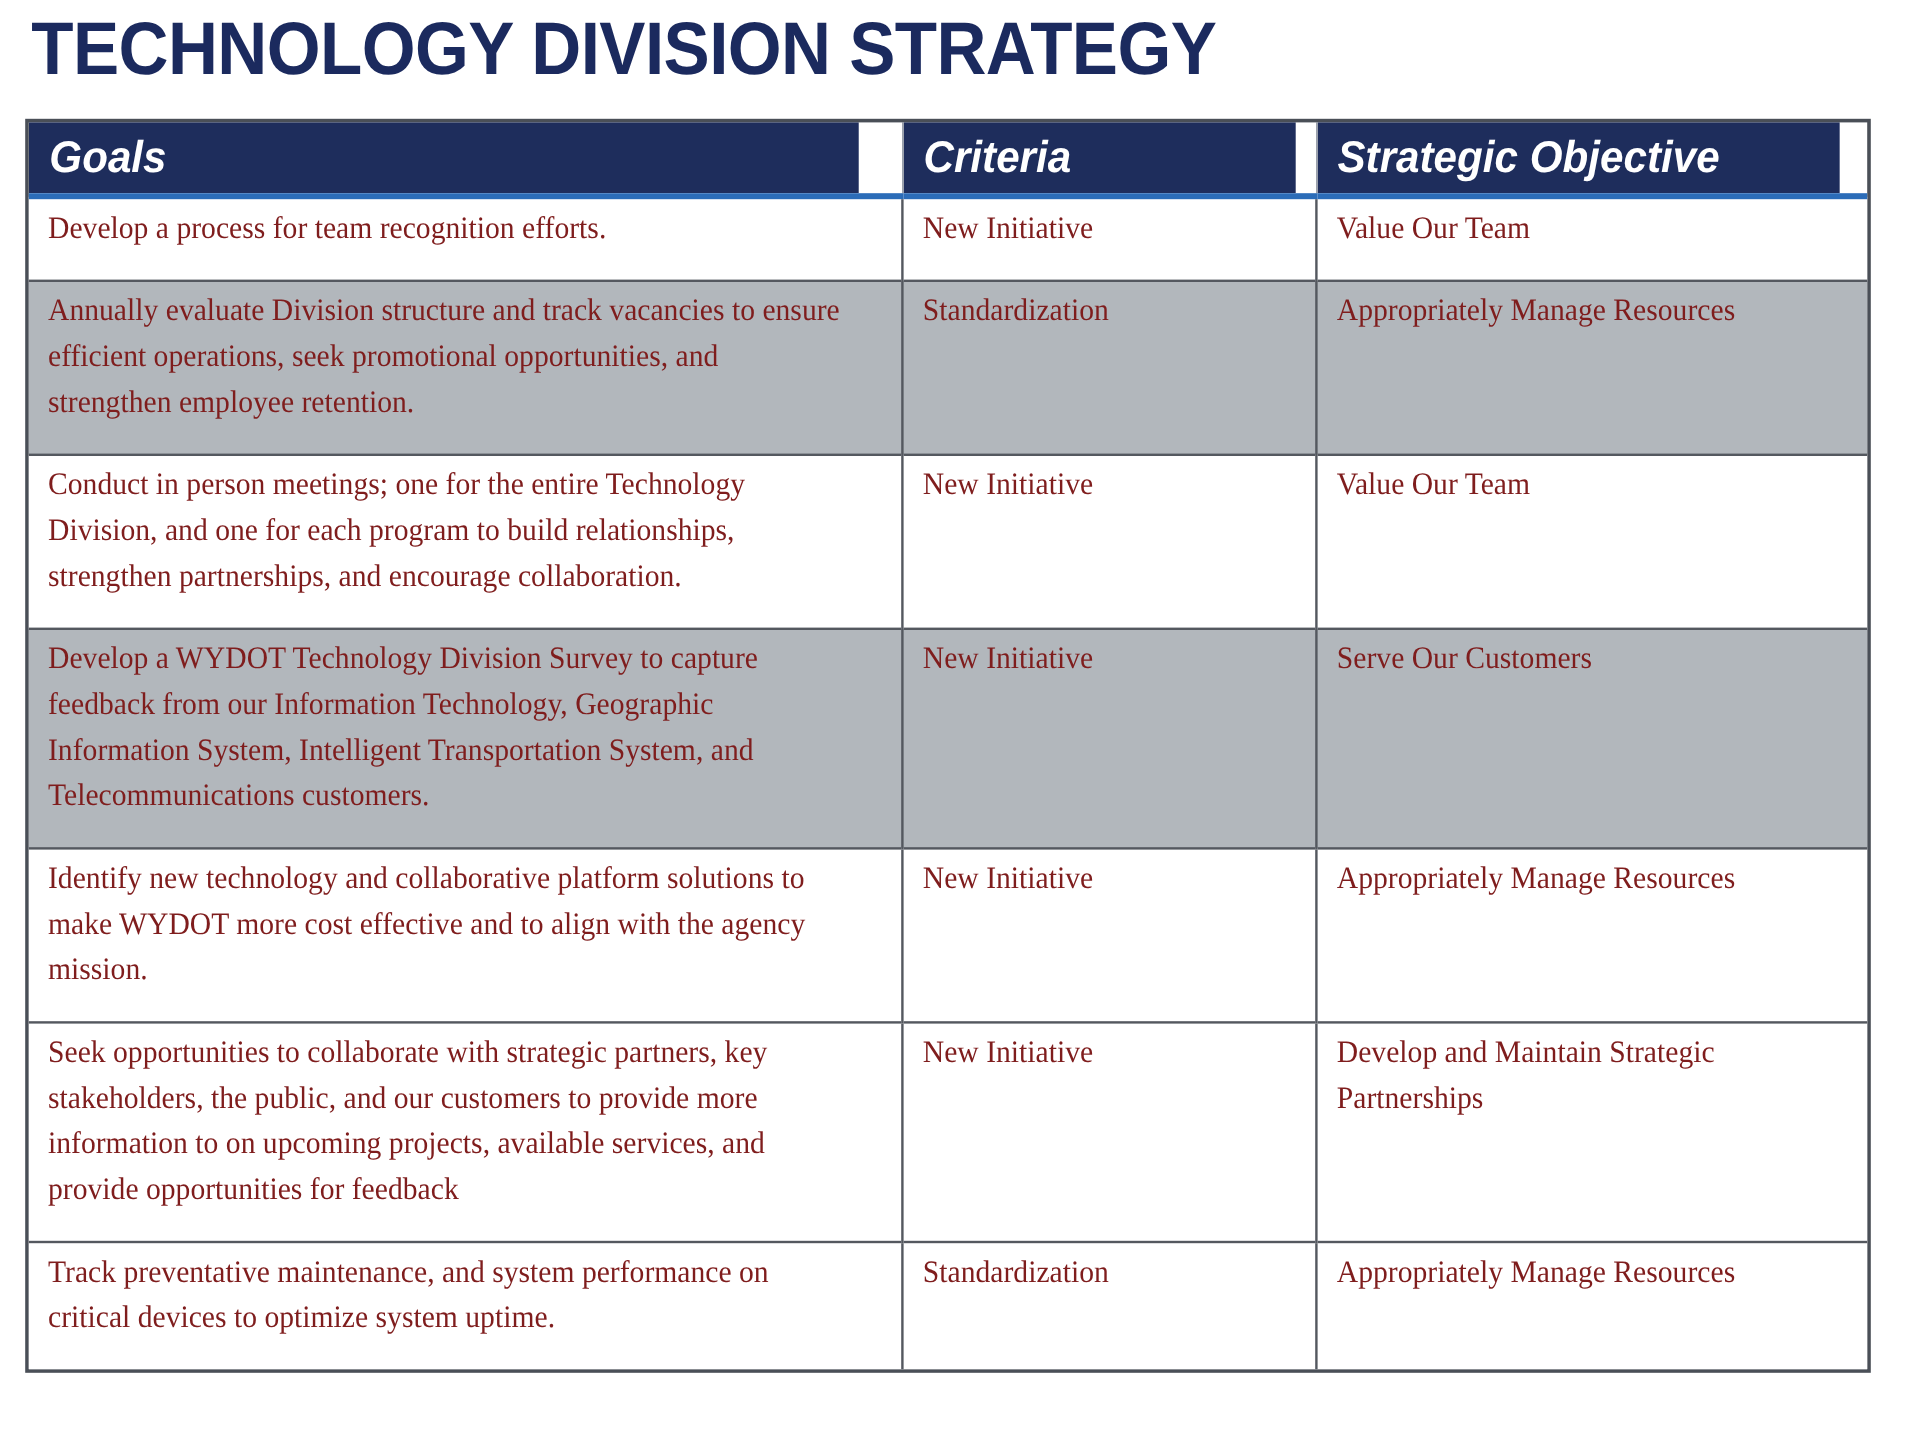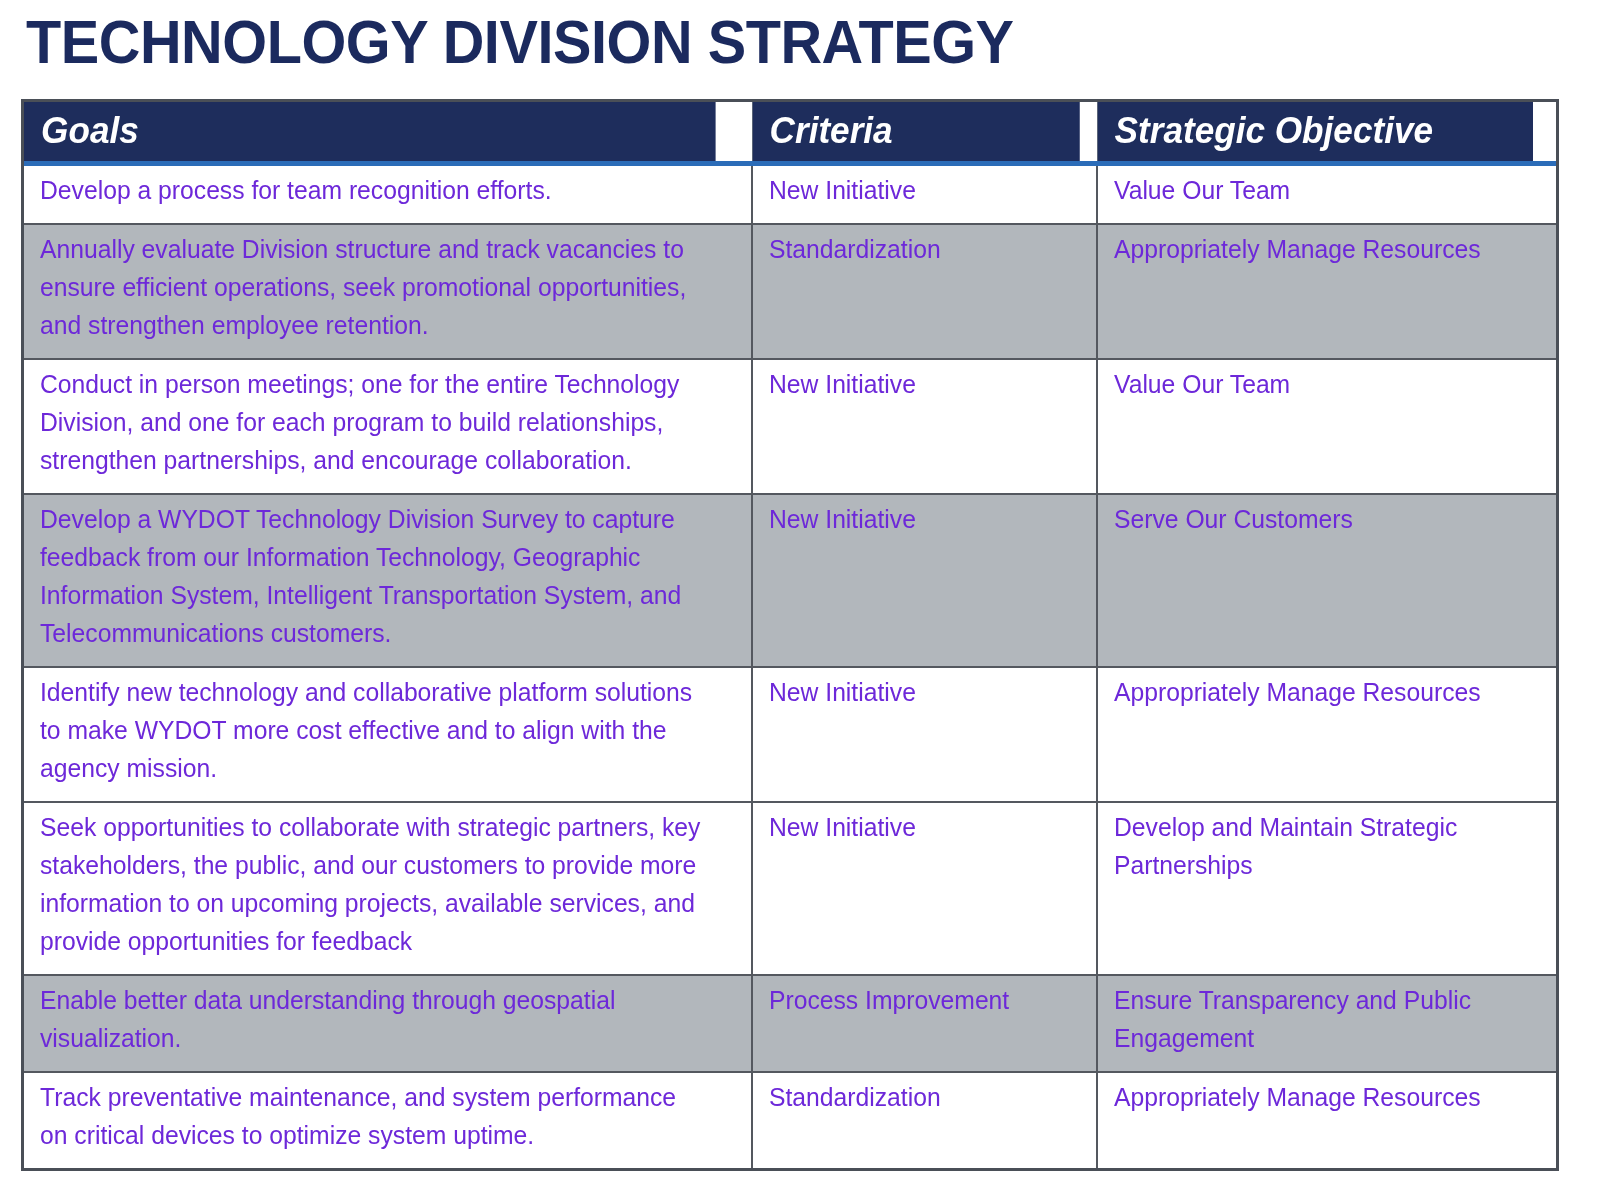--- a/index.html
+++ b/index.html
@@ -77,26 +77,27 @@
     white-space: nowrap;
     vertical-align: middle;
   }
   thead th:last-child { border-right: none; }
 
   
   tbody td {
     vertical-align: top;
     font-size: 26px;
     line-height: 38px;
-    color: #6d28d9;
-    padding: 5px 12px 14px 16px;
+    color: #7f1d1d;
+    padding: 5px 12px 24px 16px;
     border-top: 2px solid #54585f;
     border-right: 2px solid #54585f;
     font-stretch: condensed;
     transform-origin: left top;
+    font-family: Liberation Serif, serif;
   }
   tbody td:last-child { border-right: none; }
   tbody tr:first-child td { border-top: none; }
 
   tbody tr.row-white td { background: #ffffff; }
   tbody tr.row-gray  td { background: #b2b7bc; }
 
   .cell-text {
     display: block;
     transform: scaleX(0.95);
@@ -184,31 +185,20 @@
             <td>
               <span class="cell-text">Seek opportunities to collaborate with strategic partners, key stakeholders, the public, and our customers to provide more information to on upcoming projects, available services, and provide opportunities for feedback</span>
             </td>
             <td>
               <span class="cell-text">New Initiative</span>
             </td>
             <td>
               <span class="cell-text">Develop and Maintain Strategic Partnerships</span>
             </td>
           </tr>
-          <tr class="row-gray">
-            <td>
-              <span class="cell-text">Enable better data understanding through geospatial visualization.</span>
-            </td>
-            <td>
-              <span class="cell-text">Process Improvement</span>
-            </td>
-            <td>
-              <span class="cell-text">Ensure Transparency and Public Engagement</span>
-            </td>
-          </tr>
           <tr class="row-white">
             <td>
               <span class="cell-text">Track preventative maintenance, and system performance on critical devices to optimize system uptime.</span>
             </td>
             <td>
               <span class="cell-text">Standardization</span>
             </td>
             <td>
               <span class="cell-text">Appropriately Manage Resources</span>
             </td>

